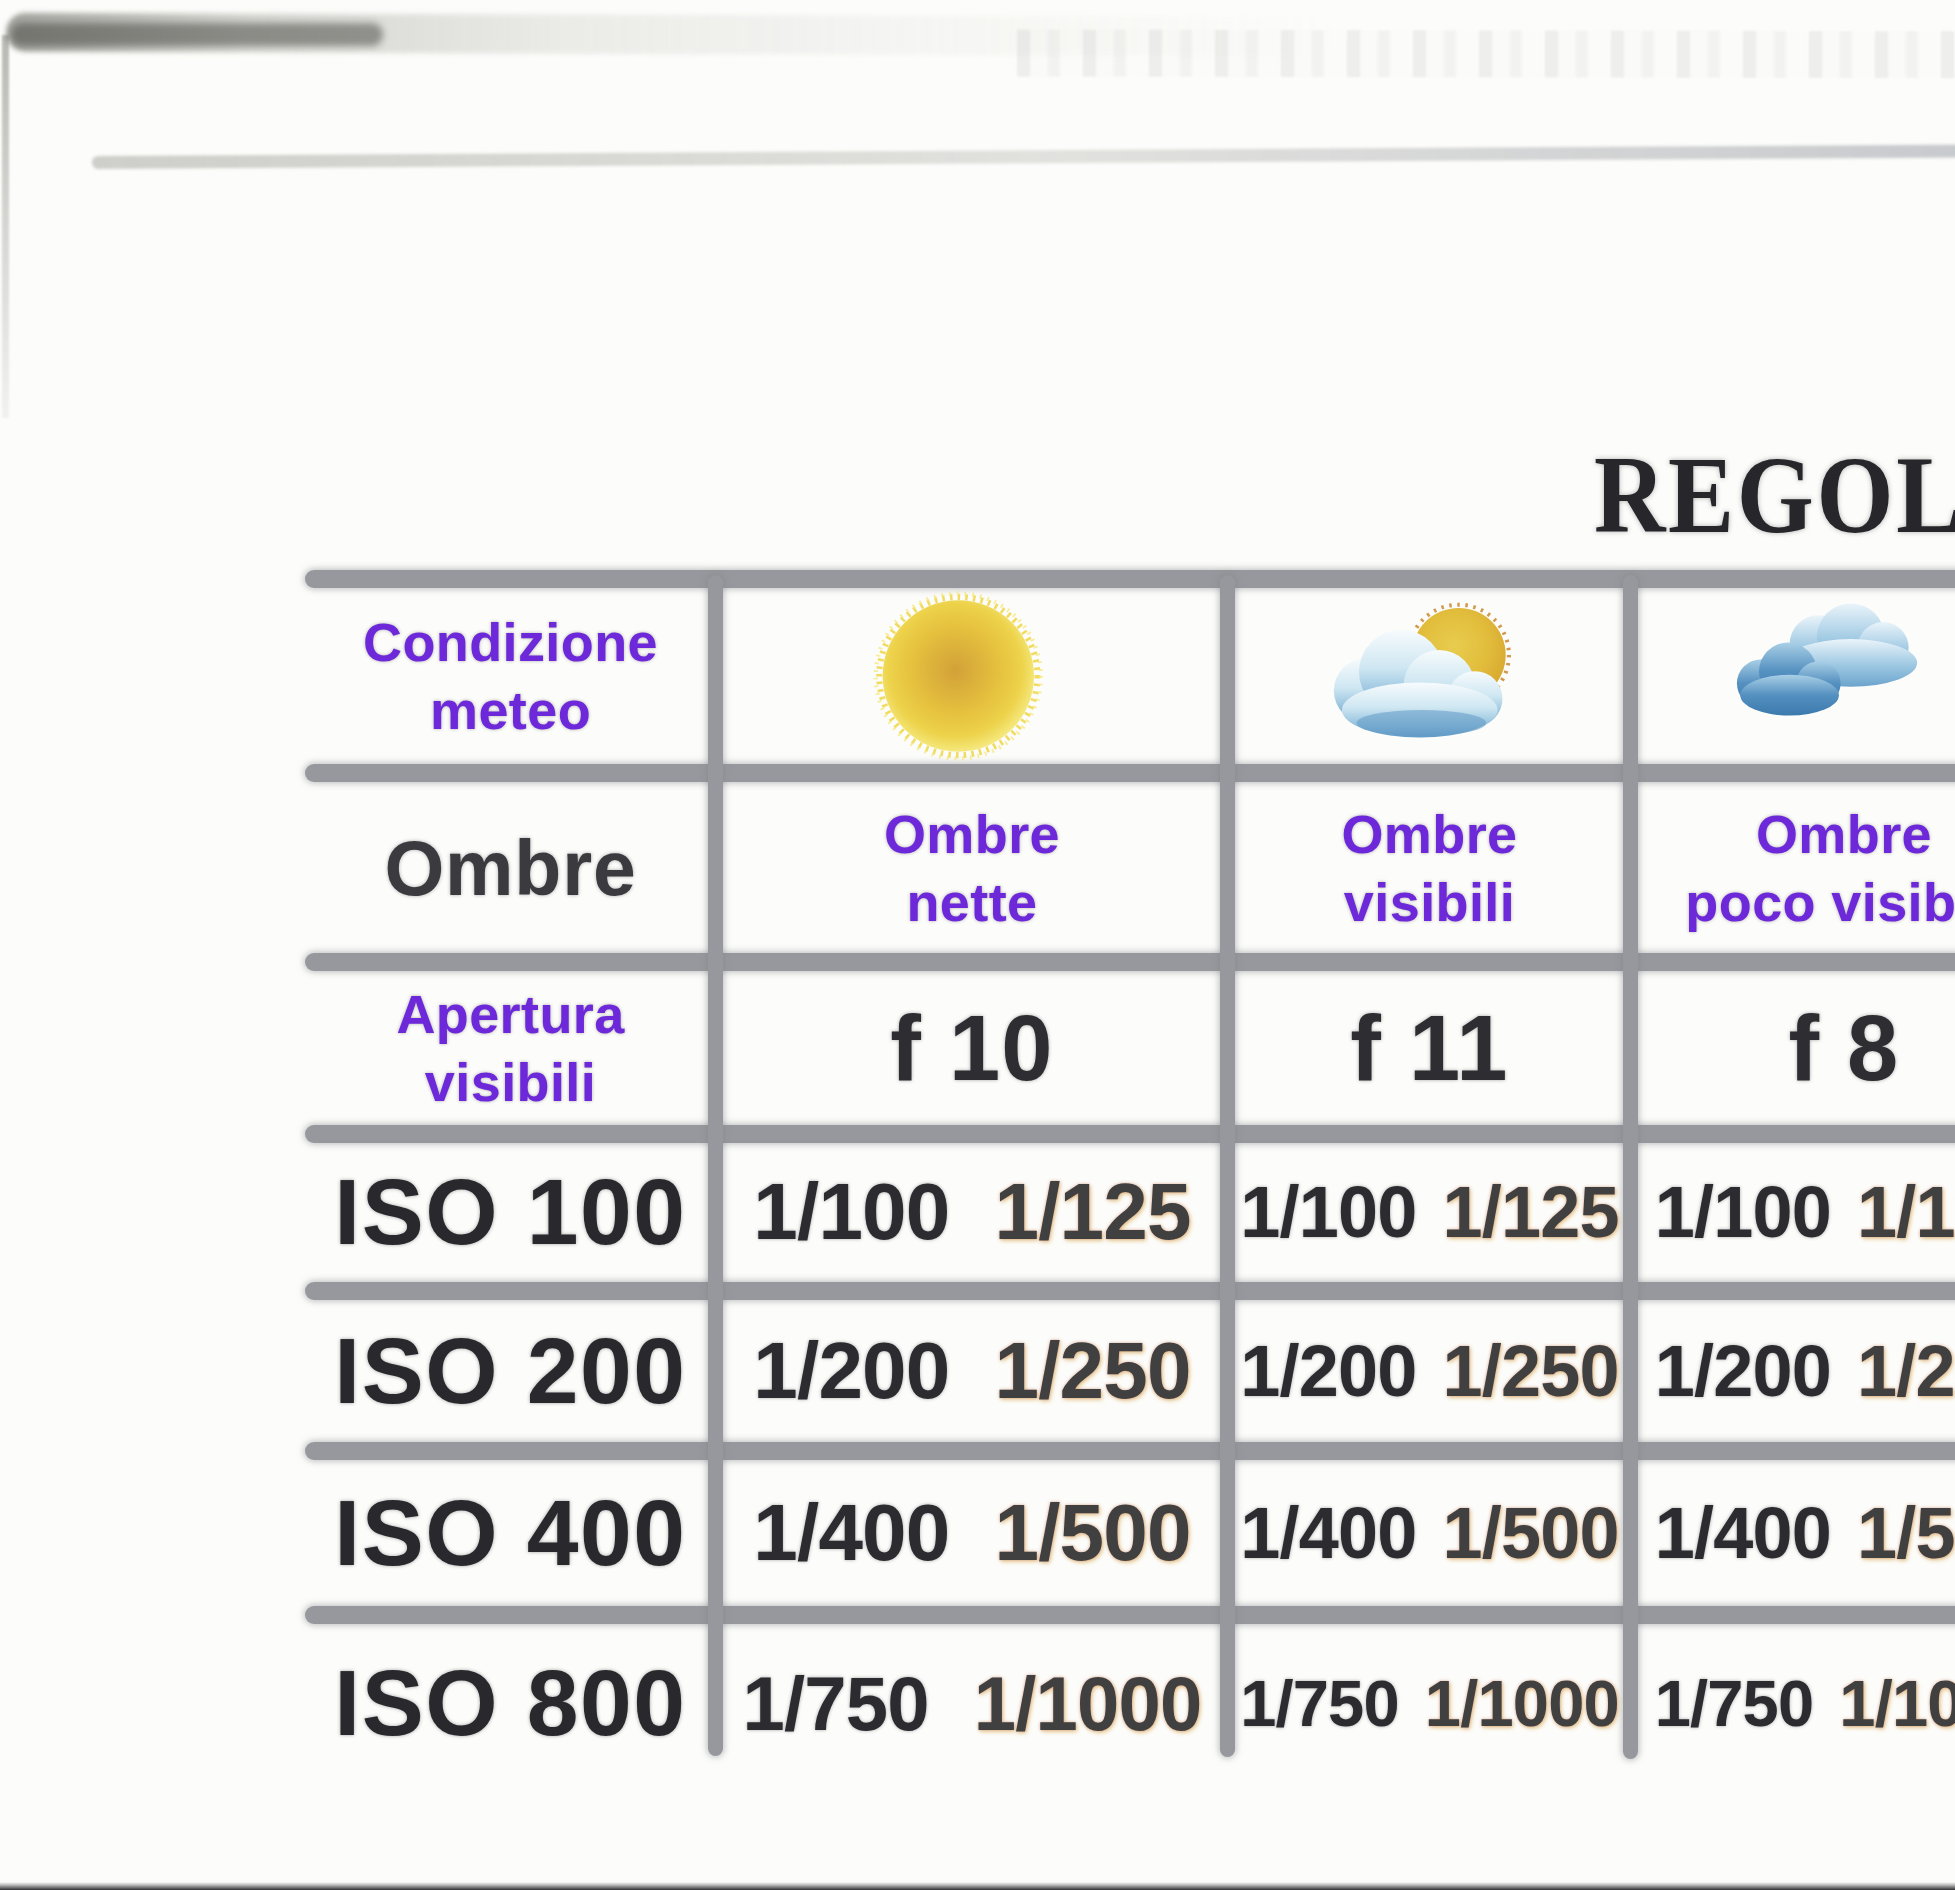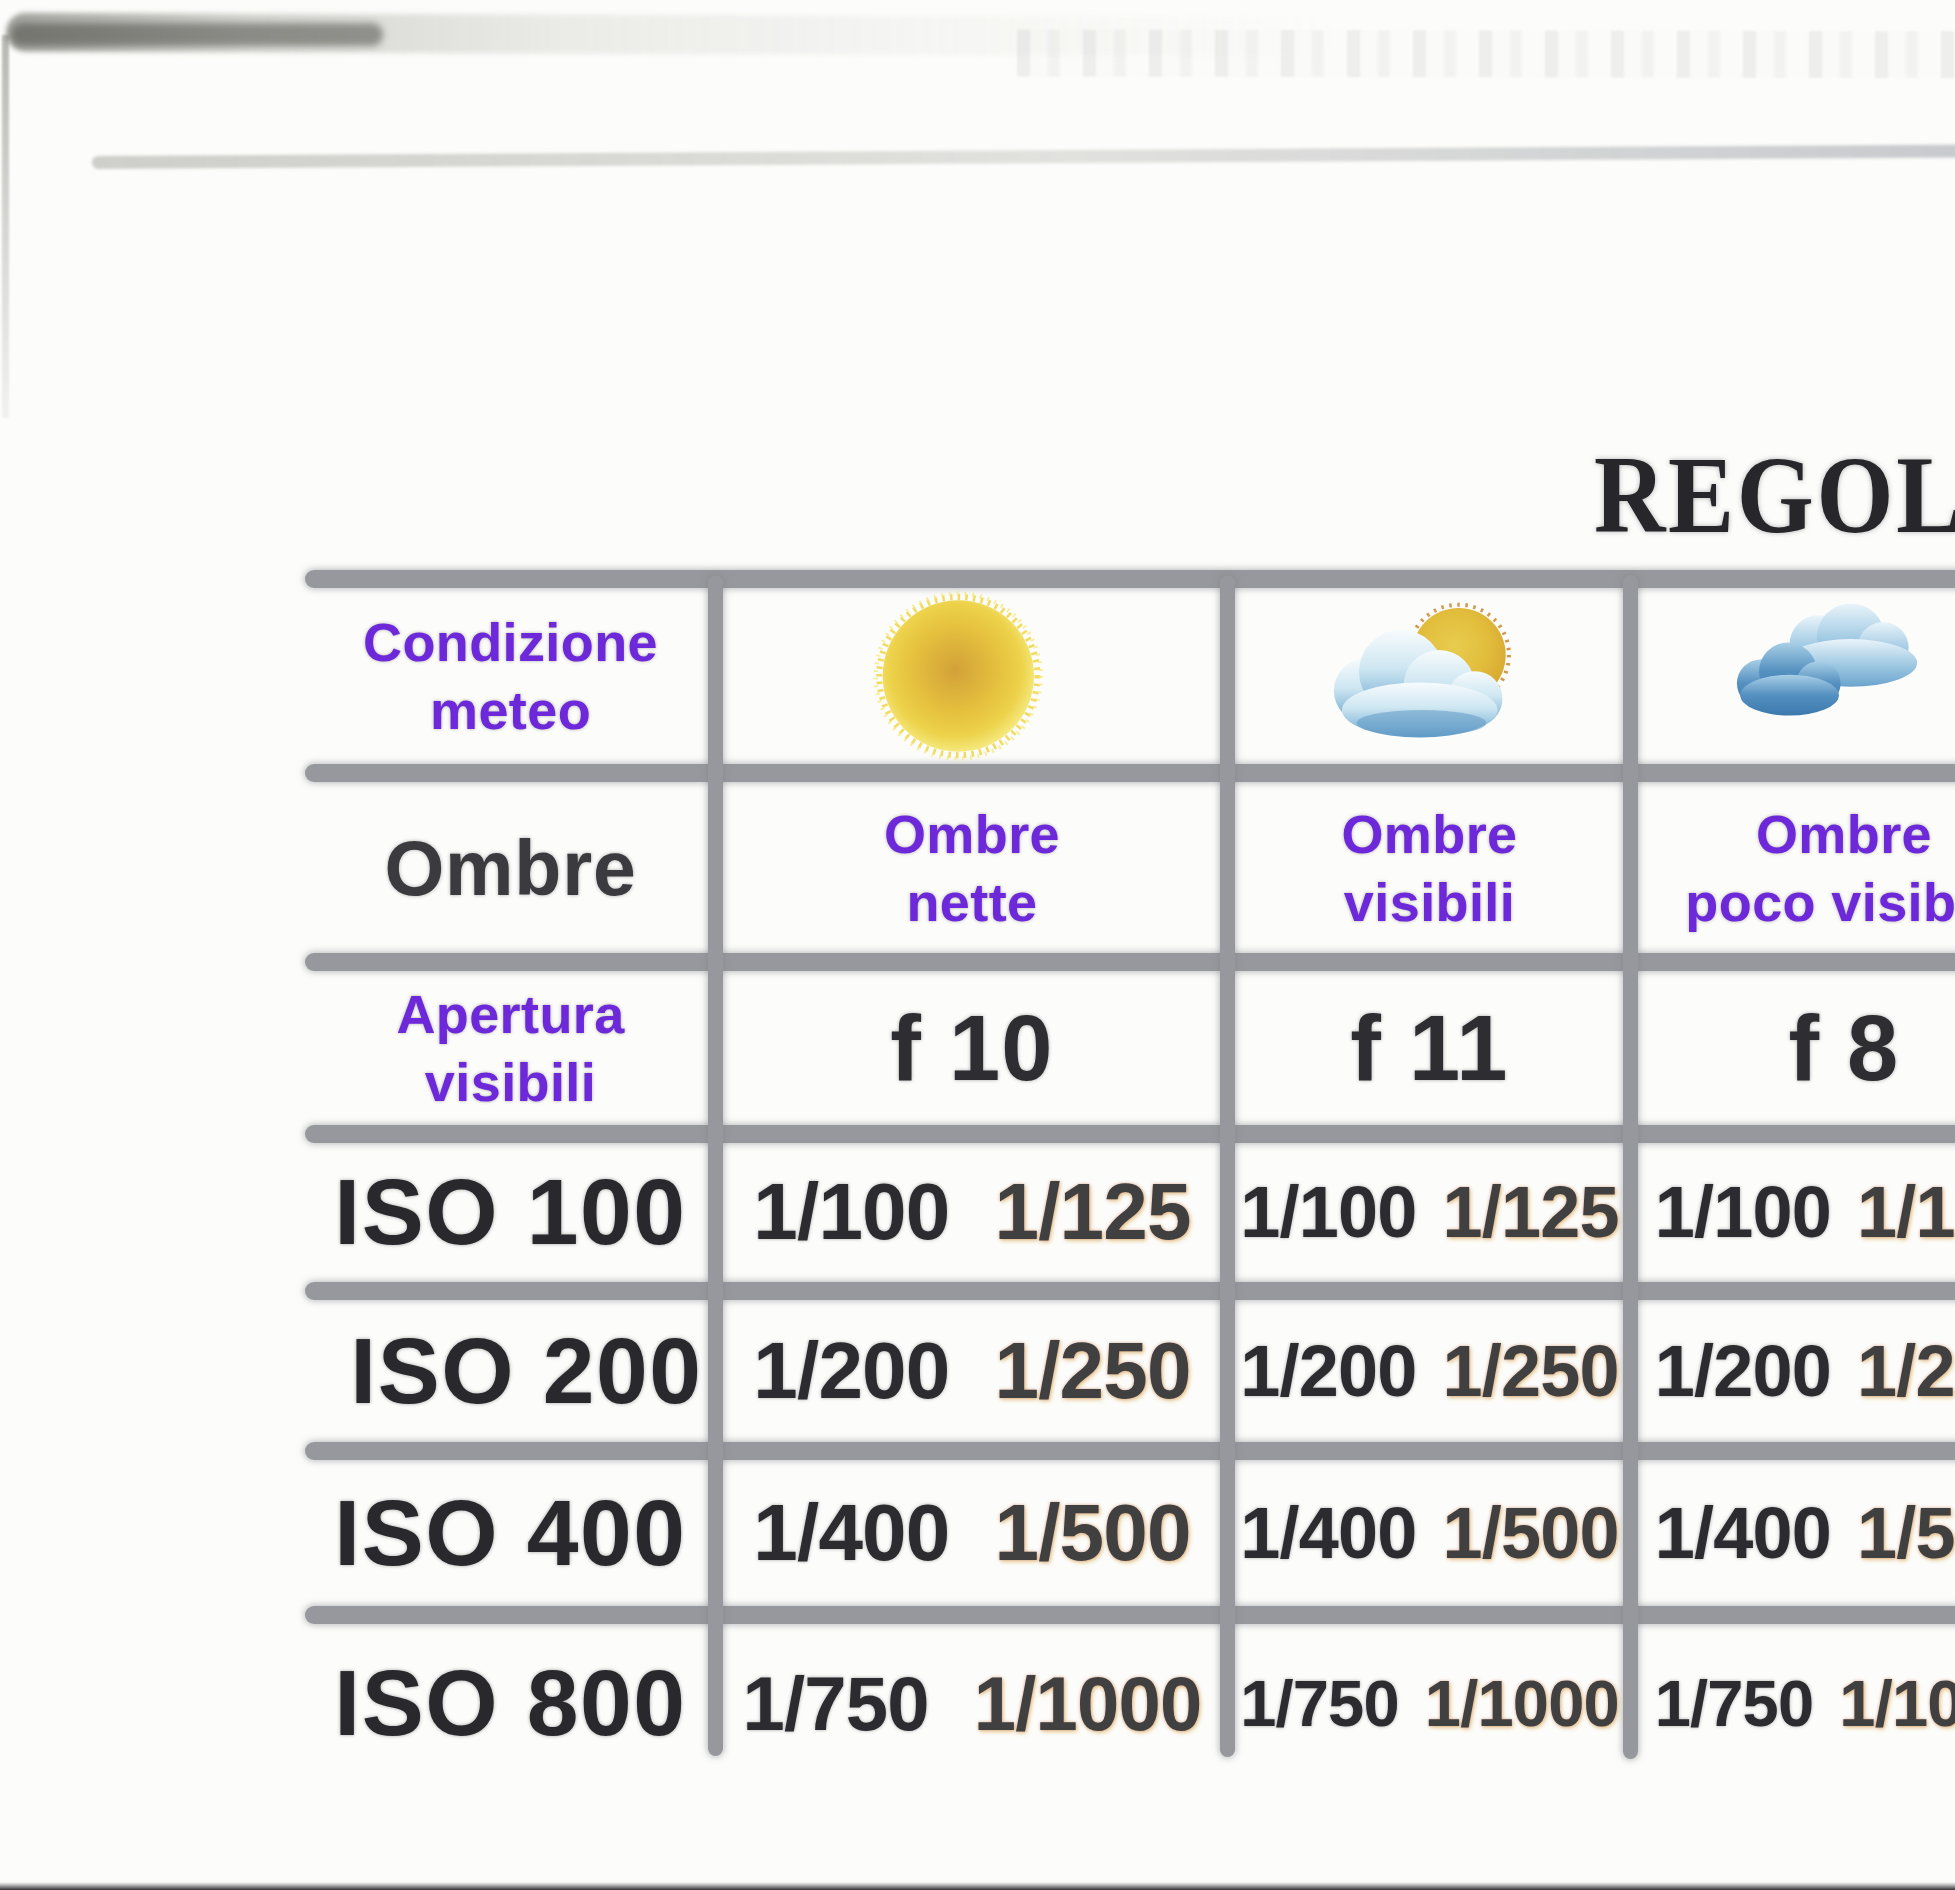--- a/index.html
+++ b/index.html
@@ -222,21 +222,21 @@
     </div>
     <div class="cell vals v2" style="left:923px;top:555px;width:403px;height:156px">
       <span class="vb">1/100</span>
       <span class="vr">1/125</span>
     </div>
     <div class="cell vals v3" style="left:1326px;top:555px;width:426px;height:156px">
       <span class="vb">1/100</span>
       <span class="vr">1/125</span>
     </div>
 
-    <div class="cell iso-label" style="left:16px;top:712px;width:411px;height:160px">
+    <div class="cell iso-label" style="left:0;top:712px;width:411px;height:160px">
       <span>ISO 200</span>
     </div>
     <div class="cell vals v1" style="left:411px;top:712px;width:512px;height:160px">
       <span class="vb">1/200</span>
       <span class="vr">1/250</span>
     </div>
     <div class="cell vals v2" style="left:923px;top:712px;width:403px;height:160px">
       <span class="vb">1/200</span>
       <span class="vr">1/250</span>
     </div>

